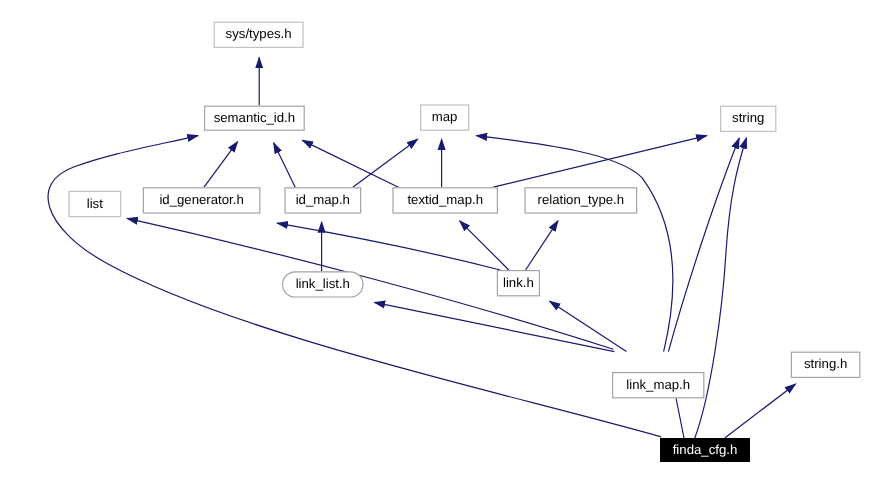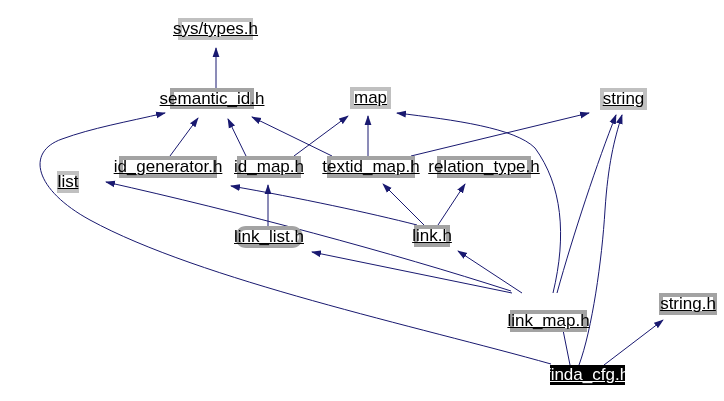--- a/index.html
+++ b/index.html
@@ -8,27 +8,26 @@
     width:724px;height:401px;
     background:#ffffff;
     font-family:"Liberation Sans", sans-serif;
     overflow:hidden;
   }
   #edge-layer{position:absolute;left:0;top:0;width:724px;height:401px;}
   .node{
     position:absolute;
     display:flex;align-items:center;justify-content:center;
     box-sizing:border-box;
-    font-size:17px;
+    font-size:11px;
     white-space:nowrap;
     background:#ffffff;
-    border:4px solid #a3a3a3;
+    border:1px solid #a3a3a3;
     color:#000000;
     cursor:pointer;
-    text-decoration:underline;
   }
   .node.external{border-color:#c0c0c0;cursor:default;}
   .node.main{background:#000000;color:#ffffff;border-color:#000000;}
 </style>
 </head>
 <body>
 
 <div id="canvas">
   <svg id="edge-layer" width="724" height="401" viewBox="0 0 724 401" xmlns="http://www.w3.org/2000/svg">
     <defs>
@@ -65,21 +64,21 @@
       </div>
       <div class="node internal" style="left: 170px; top: 88px; width: 84px; height: 21px;">
         <span>semantic_id.h</span>
       </div>
       <div class="node external" style="left: 350px; top: 87px; width: 41px; height: 22px;">
         <span>map</span>
       </div>
       <div class="node external" style="left: 600px; top: 88px; width: 47px; height: 22px; text-align: right;">
         <span>string</span>
       </div>
-      <div class="node external" style="left: 57px; top: 171px; width: 22px; height: 22px; align-items: center;">
+      <div class="node external" style="left: 57px; top: 159px; width: 44px; height: 22px; align-items: center;">
         <span>list</span>
       </div>
       <div class="node internal" style="left: 119px; top: 156px; width: 98px; height: 22px;">
         <span>id_generator.h</span>
       </div>
       <div class="node internal" style="left: 237px; top: 156px; width: 64px; height: 22px;">
         <span>id_map.h</span>
       </div>
       <div class="node internal" style="left: 327px; top: 156px; width: 88px; height: 22px;">
         <span>textid_map.h</span>

